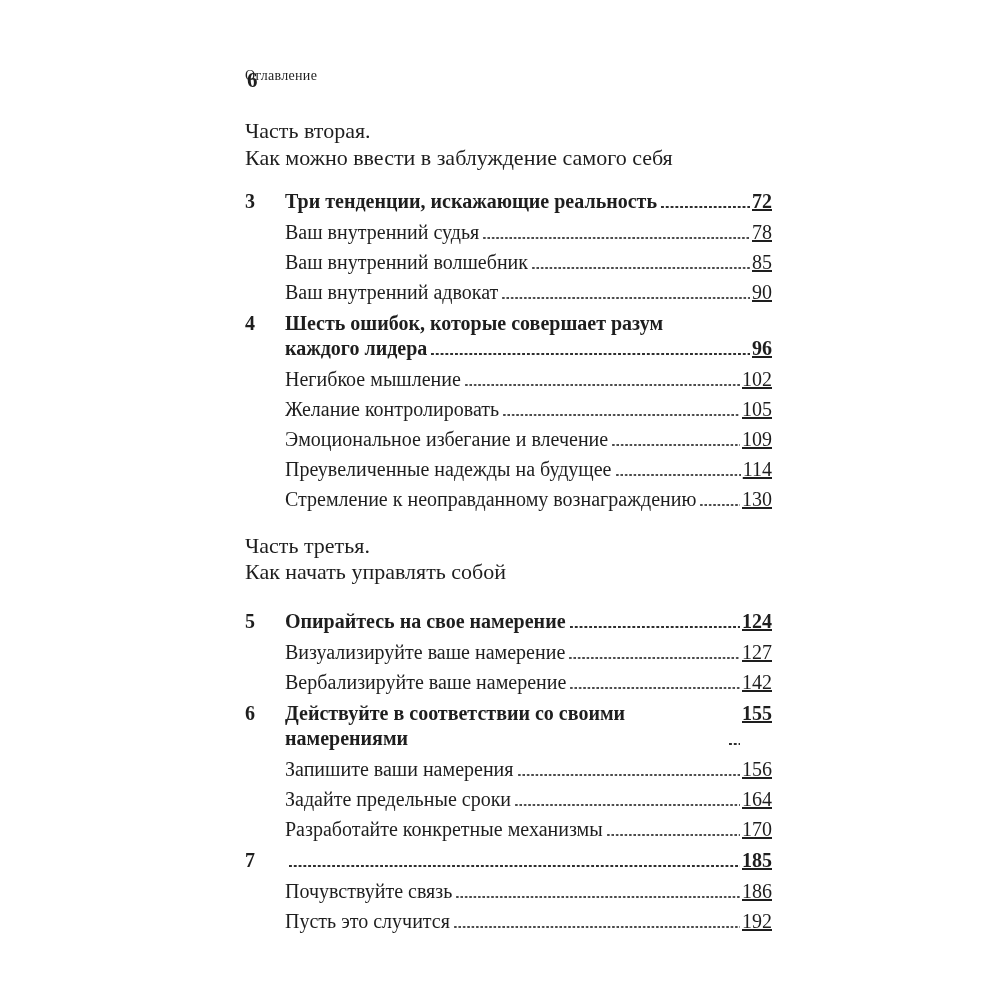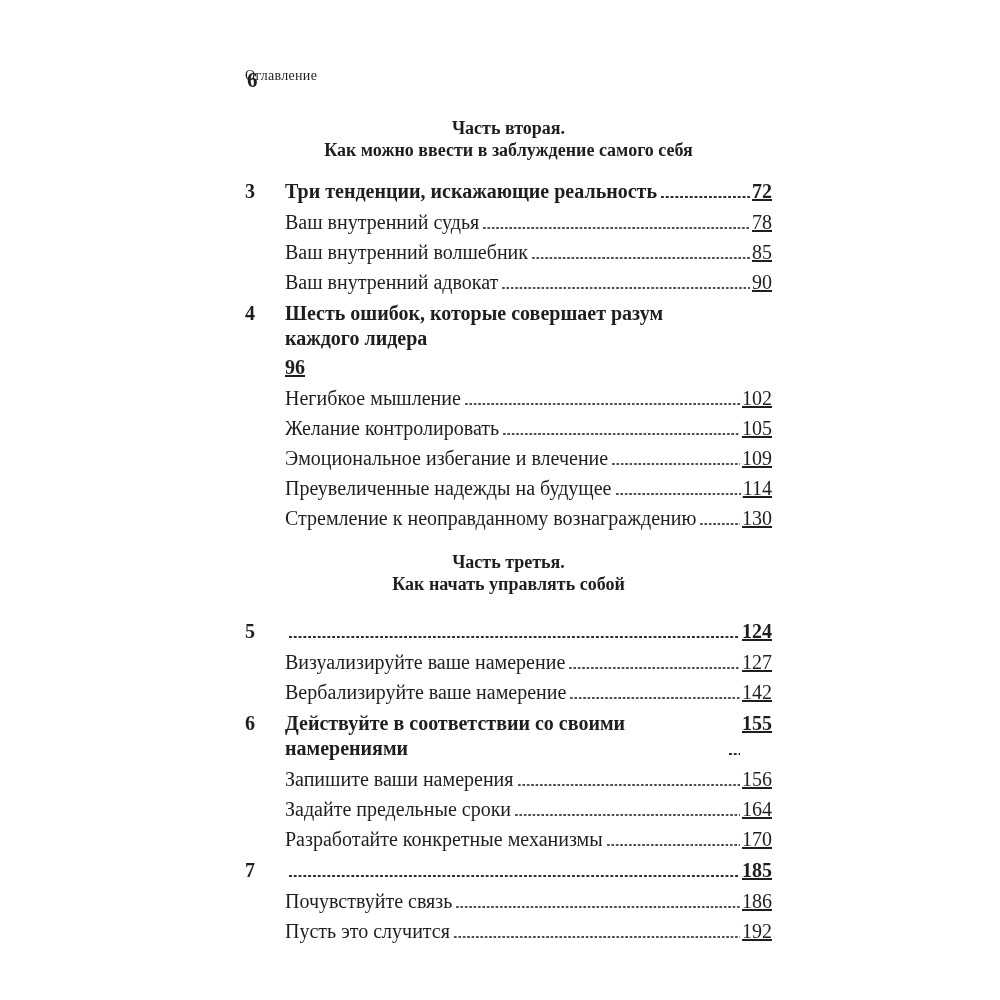--- a/index.html
+++ b/index.html
@@ -31,23 +31,23 @@
     left: 2px;
     top: 0;
     font-size: 21px;
     font-weight: bold;
   }
   .running-head {
     font-size: 14px;
     letter-spacing: 0.3px;
   }
   .part-heading {
-    text-align: center;
-    font-weight: bold;
-    font-size: 18px;
+    text-align: left;
+    font-weight: normal;
+    font-size: 22px;
     line-height: 1.22;
     margin-top: 24px;
     margin-bottom: 17px;
   }
   .part-heading.second {
     margin-top: 21px;
     margin-bottom: 23px;
   }
   .toc {
     margin-top: 0;
@@ -92,21 +92,20 @@
     text-decoration: underline;
   }
   .ml-block {
     flex: 1;
     display: flex;
     flex-direction: column;
   }
   .ml-line2 {
     display: flex;
     align-items: baseline;
-    flex-direction: column;
   }
   .ml-line2 .title {
     flex-shrink: 0;
   }
 </style>
 </head>
 <body>
 
 <div class="page">
   <div class="content">
@@ -199,20 +198,21 @@
         <span class="pg">130</span>
       </div>
 
       <div class="part-heading second">
         <div>Часть третья.</div>
         <div>Как начать управлять собой</div>
       </div>
 
       <div class="row chapter">
         <span class="num">5</span>
+        <span class="title">Опирайтесь на свое намерение</span>
         <span class="dots"></span>
         <span class="pg">124</span>
       </div>
 
       <div class="row sub">
         <span class="num"></span>
         <span class="title">Визуализируйте ваше намерение</span>
         <span class="dots"></span>
         <span class="pg">127</span>
       </div>

